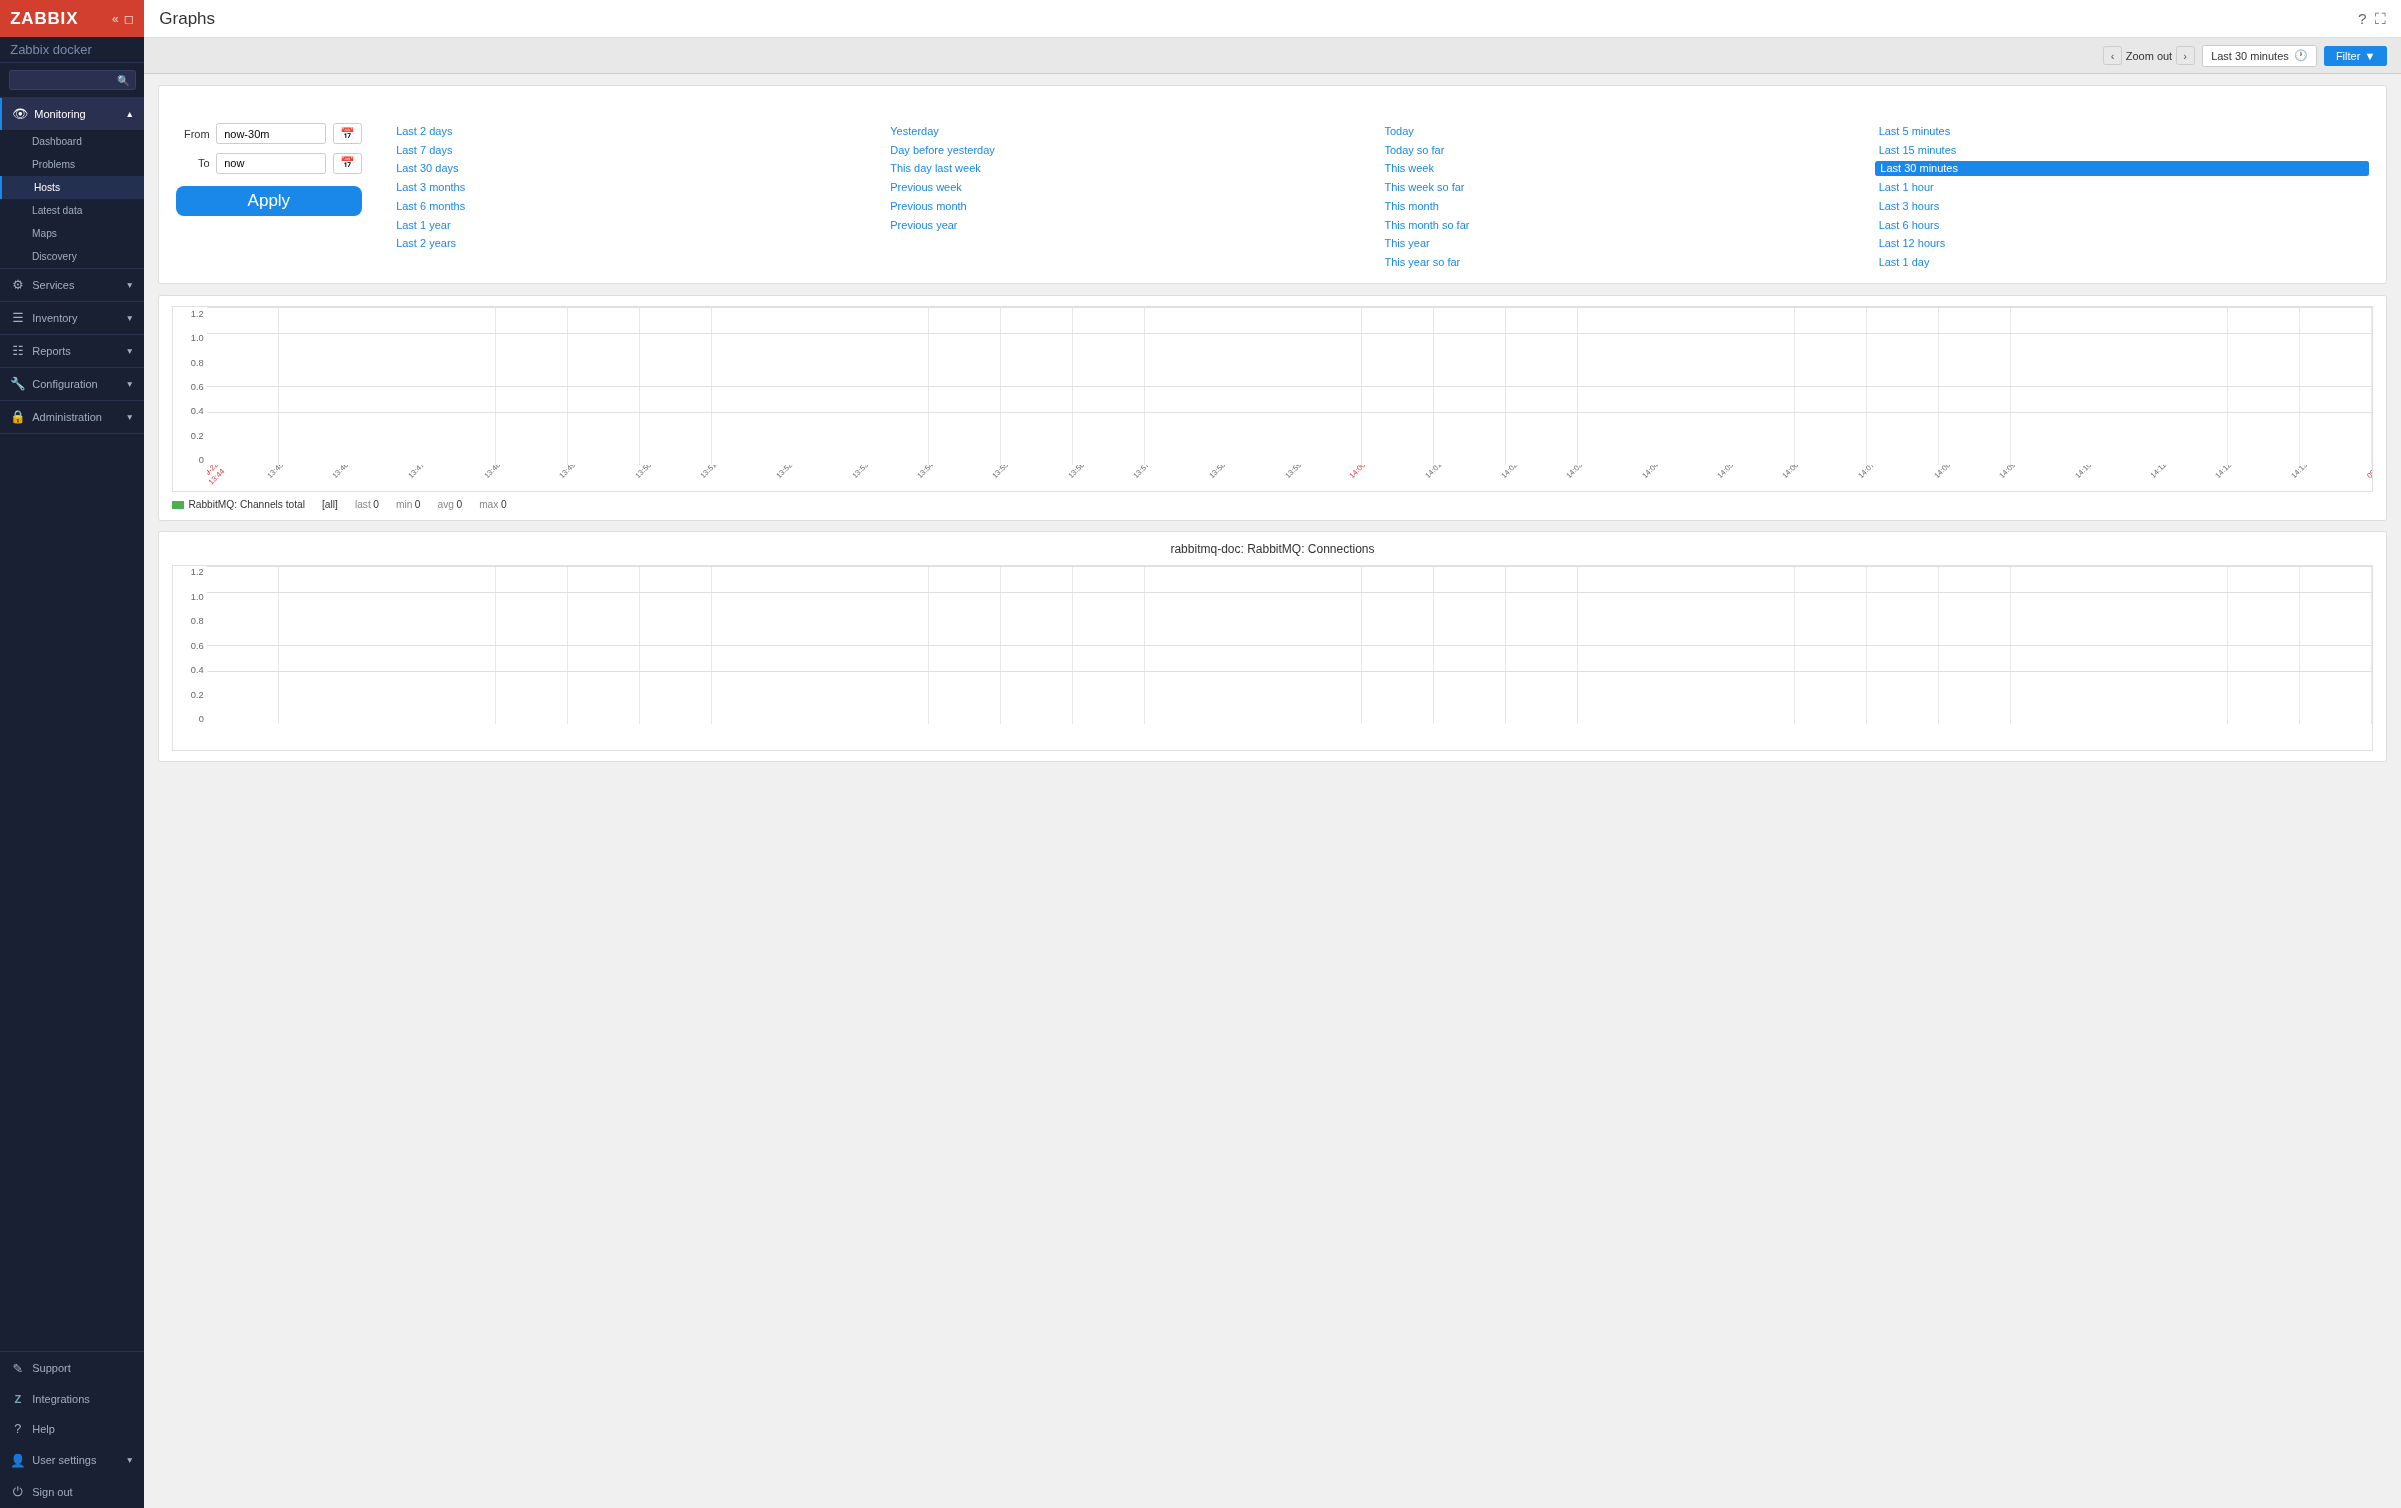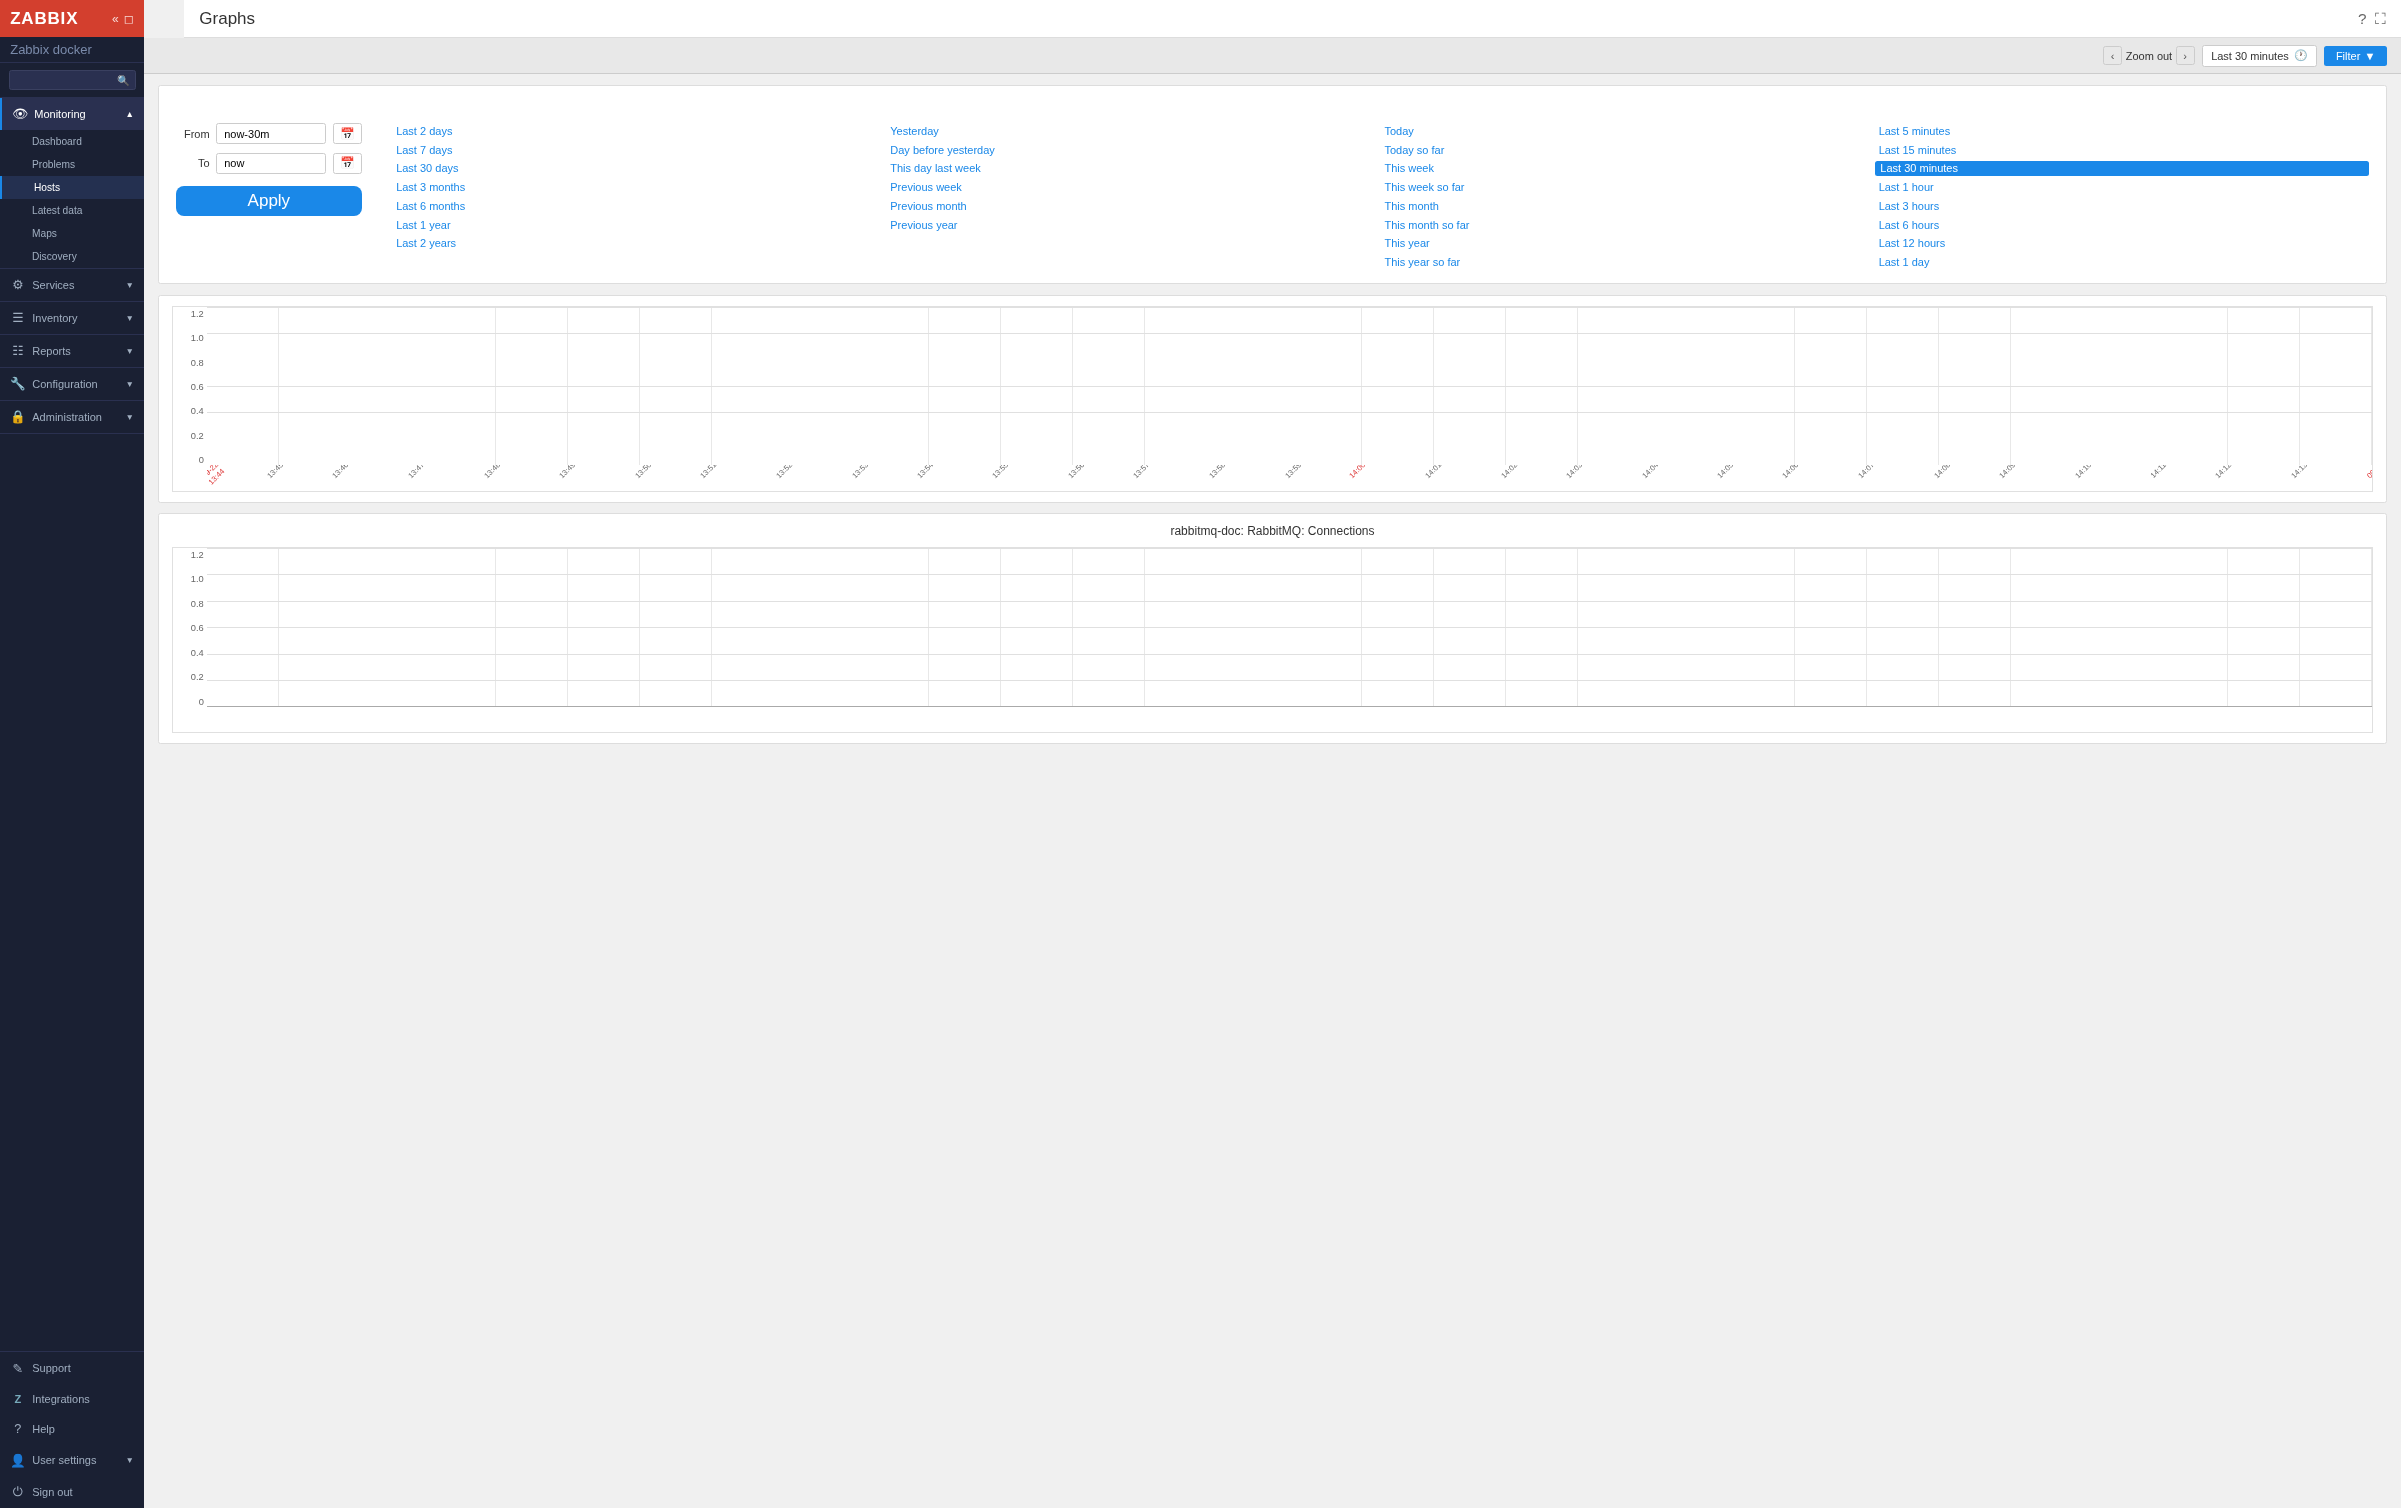--- a/index.html
+++ b/index.html
@@ -107,21 +107,20 @@
       background: #f0f0f0;
     }
 
     #page-header {
       background: white;
       padding: 8.5px 15.3px;
       border-bottom: 0.8px solid #ddd;
       display: flex;
       align-items: center;
       justify-content: space-between;
-      margin-left: 40px;
     }
     #page-header h1 {
       font-size: 17px;
       font-weight: 400;
       color: #333;
     }
     #page-header .header-icons {
       display: flex; gap: 8.5px;
     }
     #page-header .header-icons span {
@@ -597,20 +596,30 @@
             <span class="x-label" style="left:80%">14:08</span>
             <span class="x-label" style="left:83%">14:09</span>
             <span class="x-label" style="left:86.5%">14:10</span>
             <span class="x-label" style="left:90%">14:11</span>
             <span class="x-label" style="left:93%">14:12</span>
             <span class="x-label" style="left:96.5%">14:13</span>
             <span class="x-label red" style="left:100%">09-22<br>14:14</span>
           </div>
         </div>
       </div>
+      <div class="graph-legend">
+        <span><span class="legend-color"></span><span>RabbitMQ: Channels total</span></span>
+        <span>[all]</span>
+        <div class="legend-stats">
+          <span class="legend-stat"><span>last</span>0</span>
+          <span class="legend-stat"><span>min</span>0</span>
+          <span class="legend-stat"><span>avg</span>0</span>
+          <span class="legend-stat"><span>max</span>0</span>
+        </div>
+      </div>
     </div>
 
     <div class="graph-panel">
       <div class="graph-title">rabbitmq-doc: RabbitMQ: Connections</div>
       <div class="graph-area">
         <div class="graph-yaxis">
           <span>1.2</span>
           <span>1.0</span>
           <span>0.8</span>
           <span>0.6</span>

